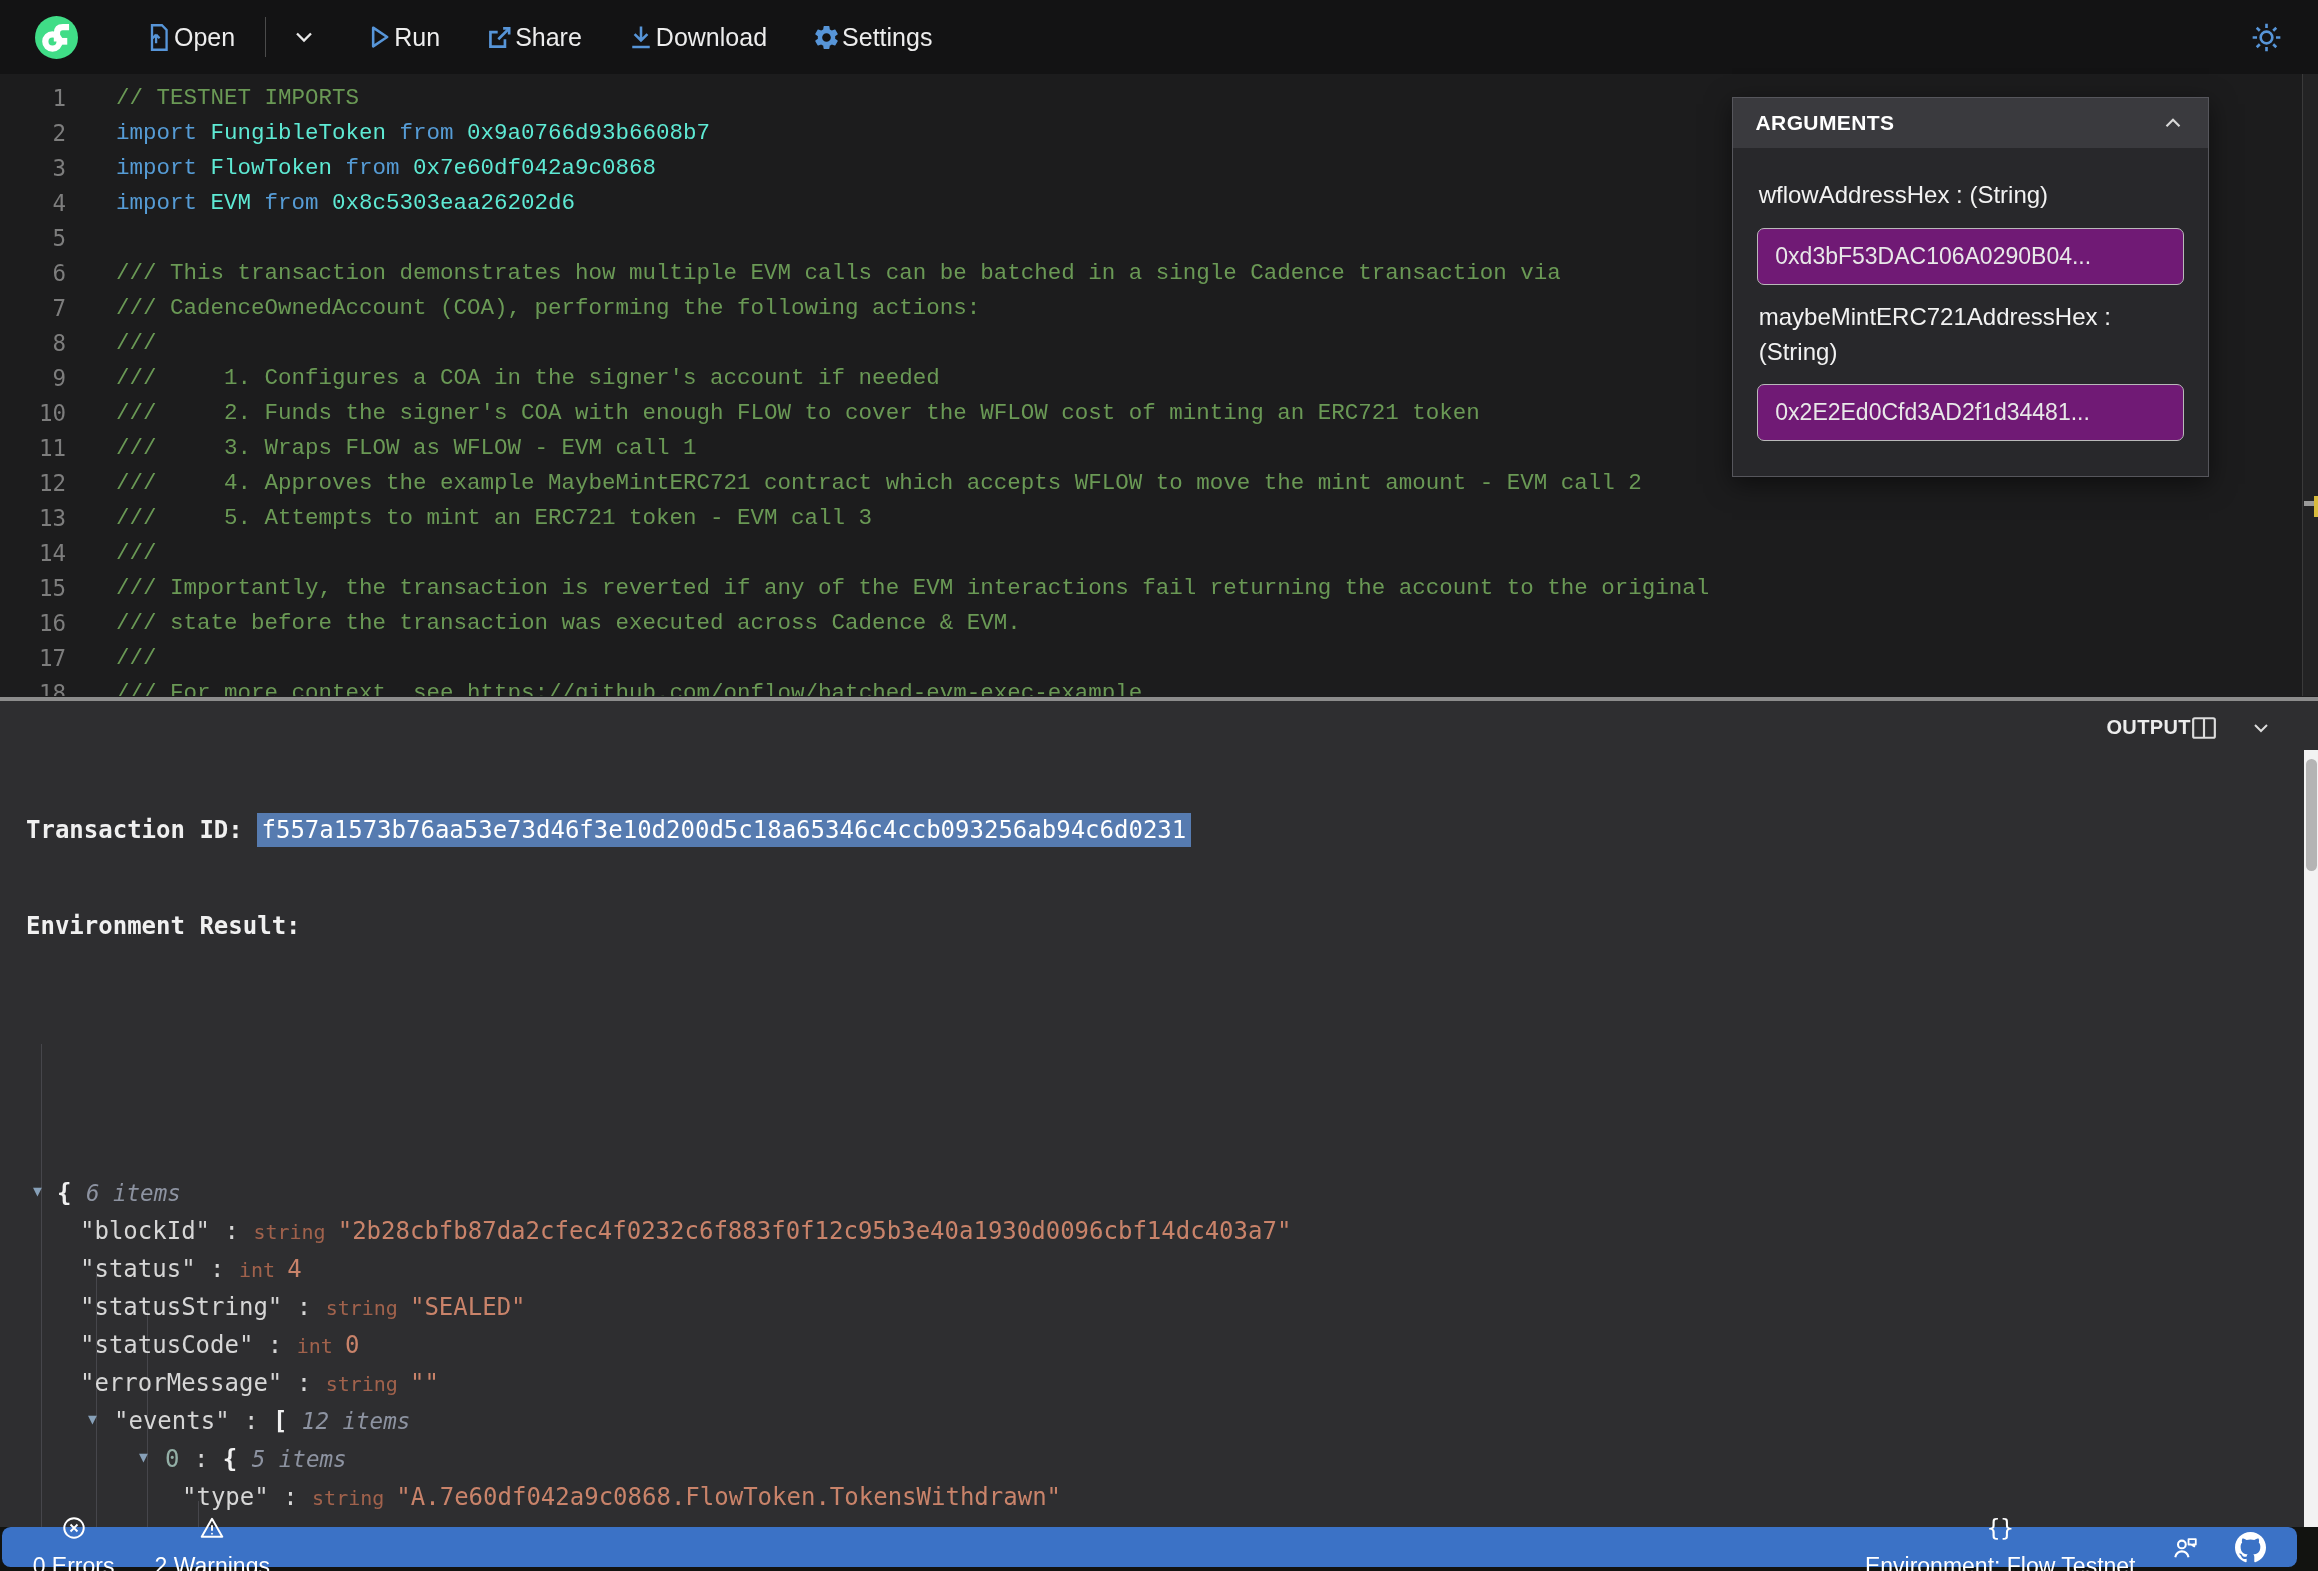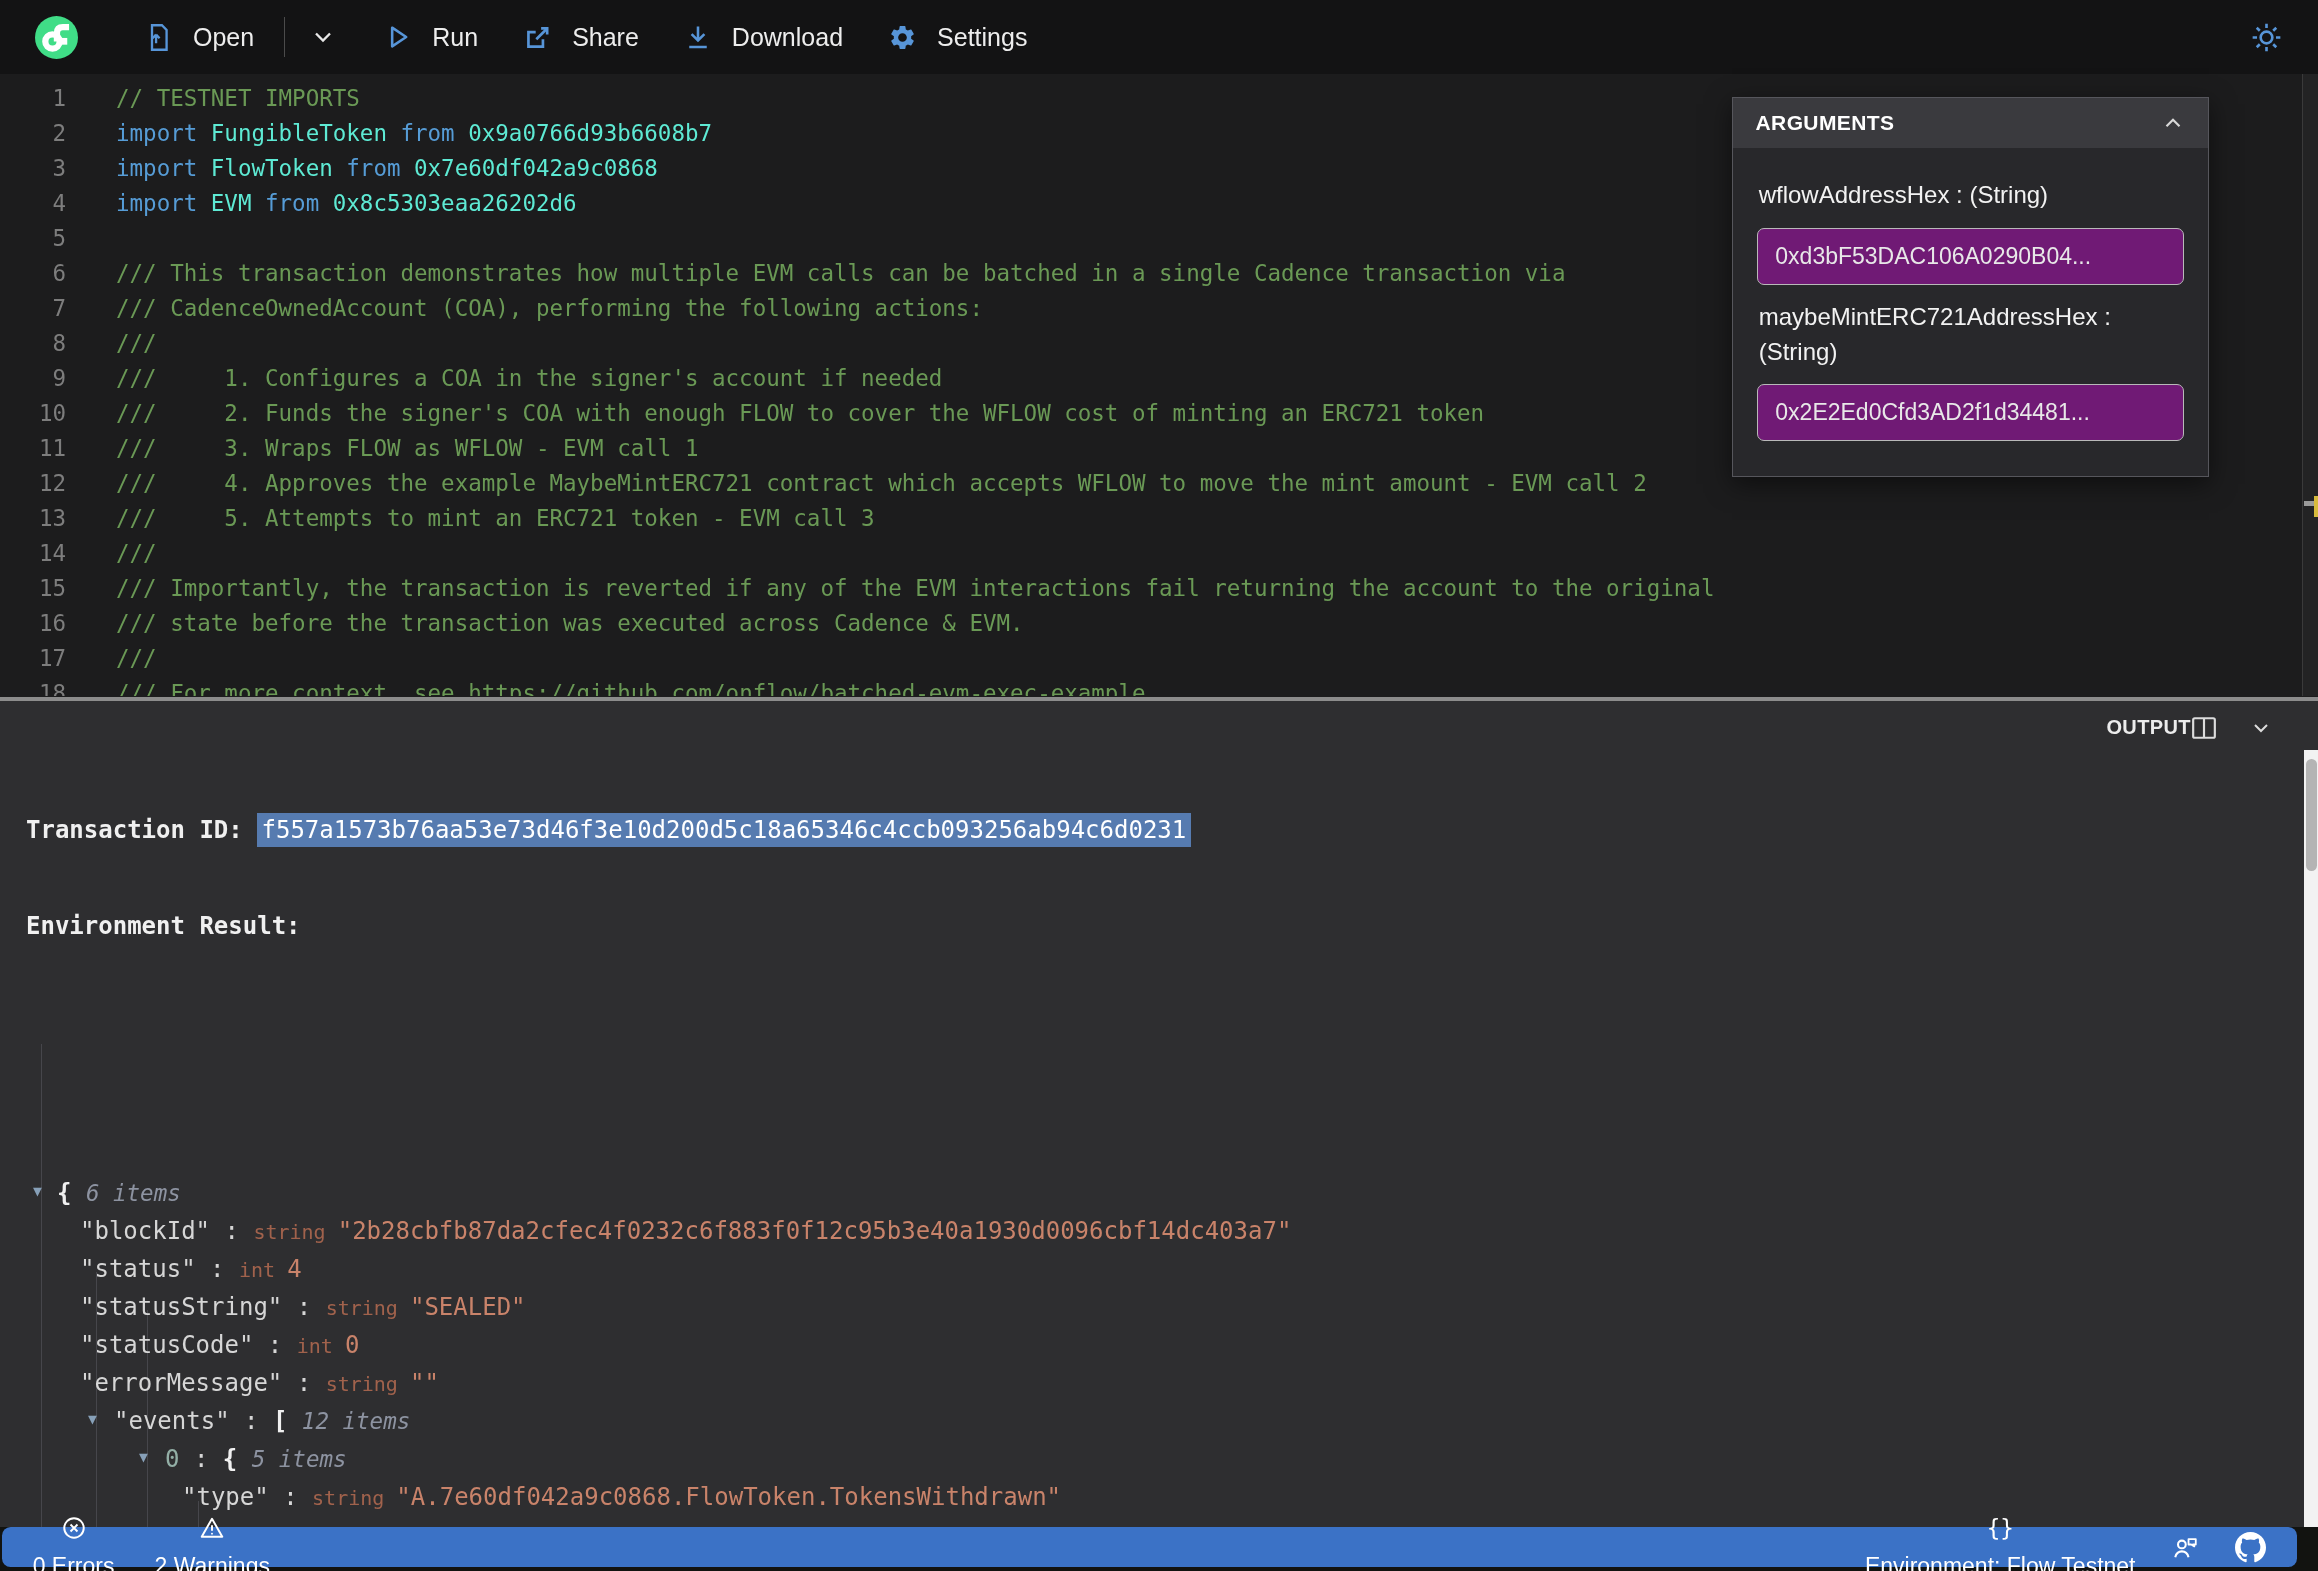--- a/index.html
+++ b/index.html
@@ -3,33 +3,33 @@
 <meta charset="utf-8">
 <style>
   html,body{margin:0;padding:0;background:#000;}
   #app{position:relative;width:2319px;height:1572px;background:#1c1c1d;overflow:hidden;
        font-family:"Liberation Sans",sans-serif;}
 
   
   .toolbar{position:absolute;top:0;left:0;right:0;height:74px;background:#131314;
            display:flex;align-items:center;padding:0 35px;box-sizing:border-box;}
   .logo{width:43px;height:43px;margin-right:67px;flex:none;cursor:pointer;}
-  .tbtn{display:flex;align-items:center;gap:20px;color:#ededed;font-size:25px;
+  .tbtn{display:flex;align-items:center;gap:1px;color:#ededed;font-size:25px;
         margin-right:45px;cursor:pointer;white-space:nowrap;}
   .tbtn svg{display:block;}
   .tsep{width:1.7px;height:40px;background:#4b4b4b;margin:0 24px 0 -15.6px;}
   .chev-btn{margin-right:47px;cursor:pointer;display:flex;align-items:center;}
   .theme{margin-left:auto;cursor:pointer;display:flex;align-items:center;}
 
   
   .editor{position:absolute;top:74px;left:0;right:0;height:622px;background:#1c1c1d;overflow:hidden;}
   .lines{padding-top:7px;font-family:"DejaVu Sans Mono",monospace;font-size:22.5px;line-height:35px;white-space:pre;}
   .line{display:flex;}
   .ln{width:66px;text-align:right;color:#7d7d7d;flex:none;}
-  .code{padding-left:50px;}
+  .code{padding-left:50px;font-family:Liberation Mono, monospace;}
   .seg-c{color:#6a9955;}
   .seg-k{color:#569cd6;}
   .seg-t{color:#5eead4;}
   .seg-u{color:#6a9955;text-decoration:underline;text-underline-offset:6px;cursor:pointer;}
   .ruler{position:absolute;top:0;right:0;width:16.4px;height:100%;background:#232324;border-left:0.9px solid #3a3a3a;}
   .ruler .tick{position:absolute;top:427px;left:0.9px;width:11.2px;height:5.2px;background:#9a9a9a;}
   .ruler .warn{position:absolute;top:422px;right:0;width:5.2px;height:21px;background:#d7ba3d;}
 
   
   .args{position:absolute;left:1732px;top:97px;width:477px;background:#28282b;

